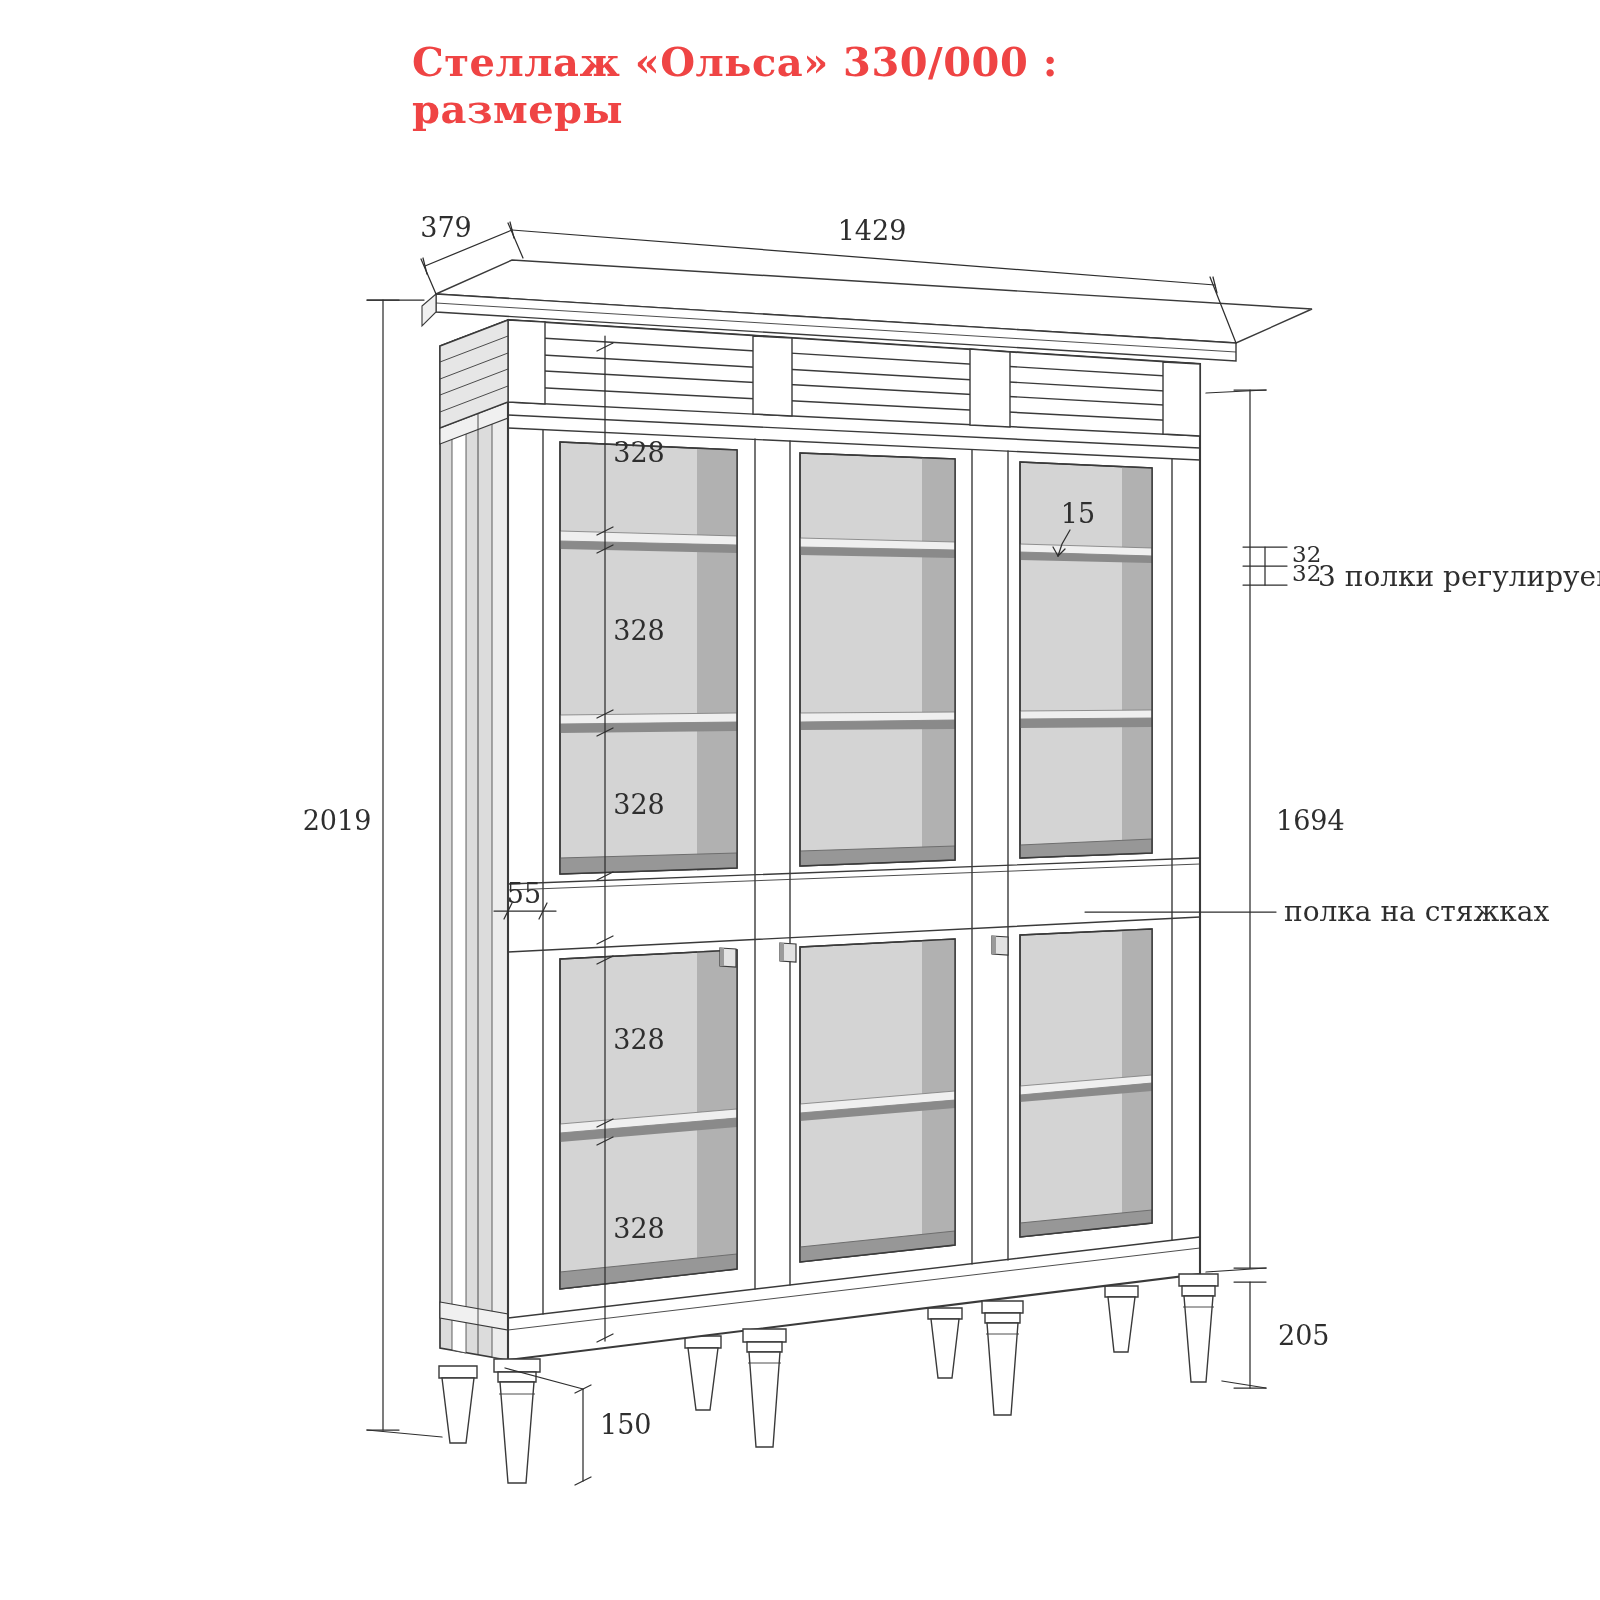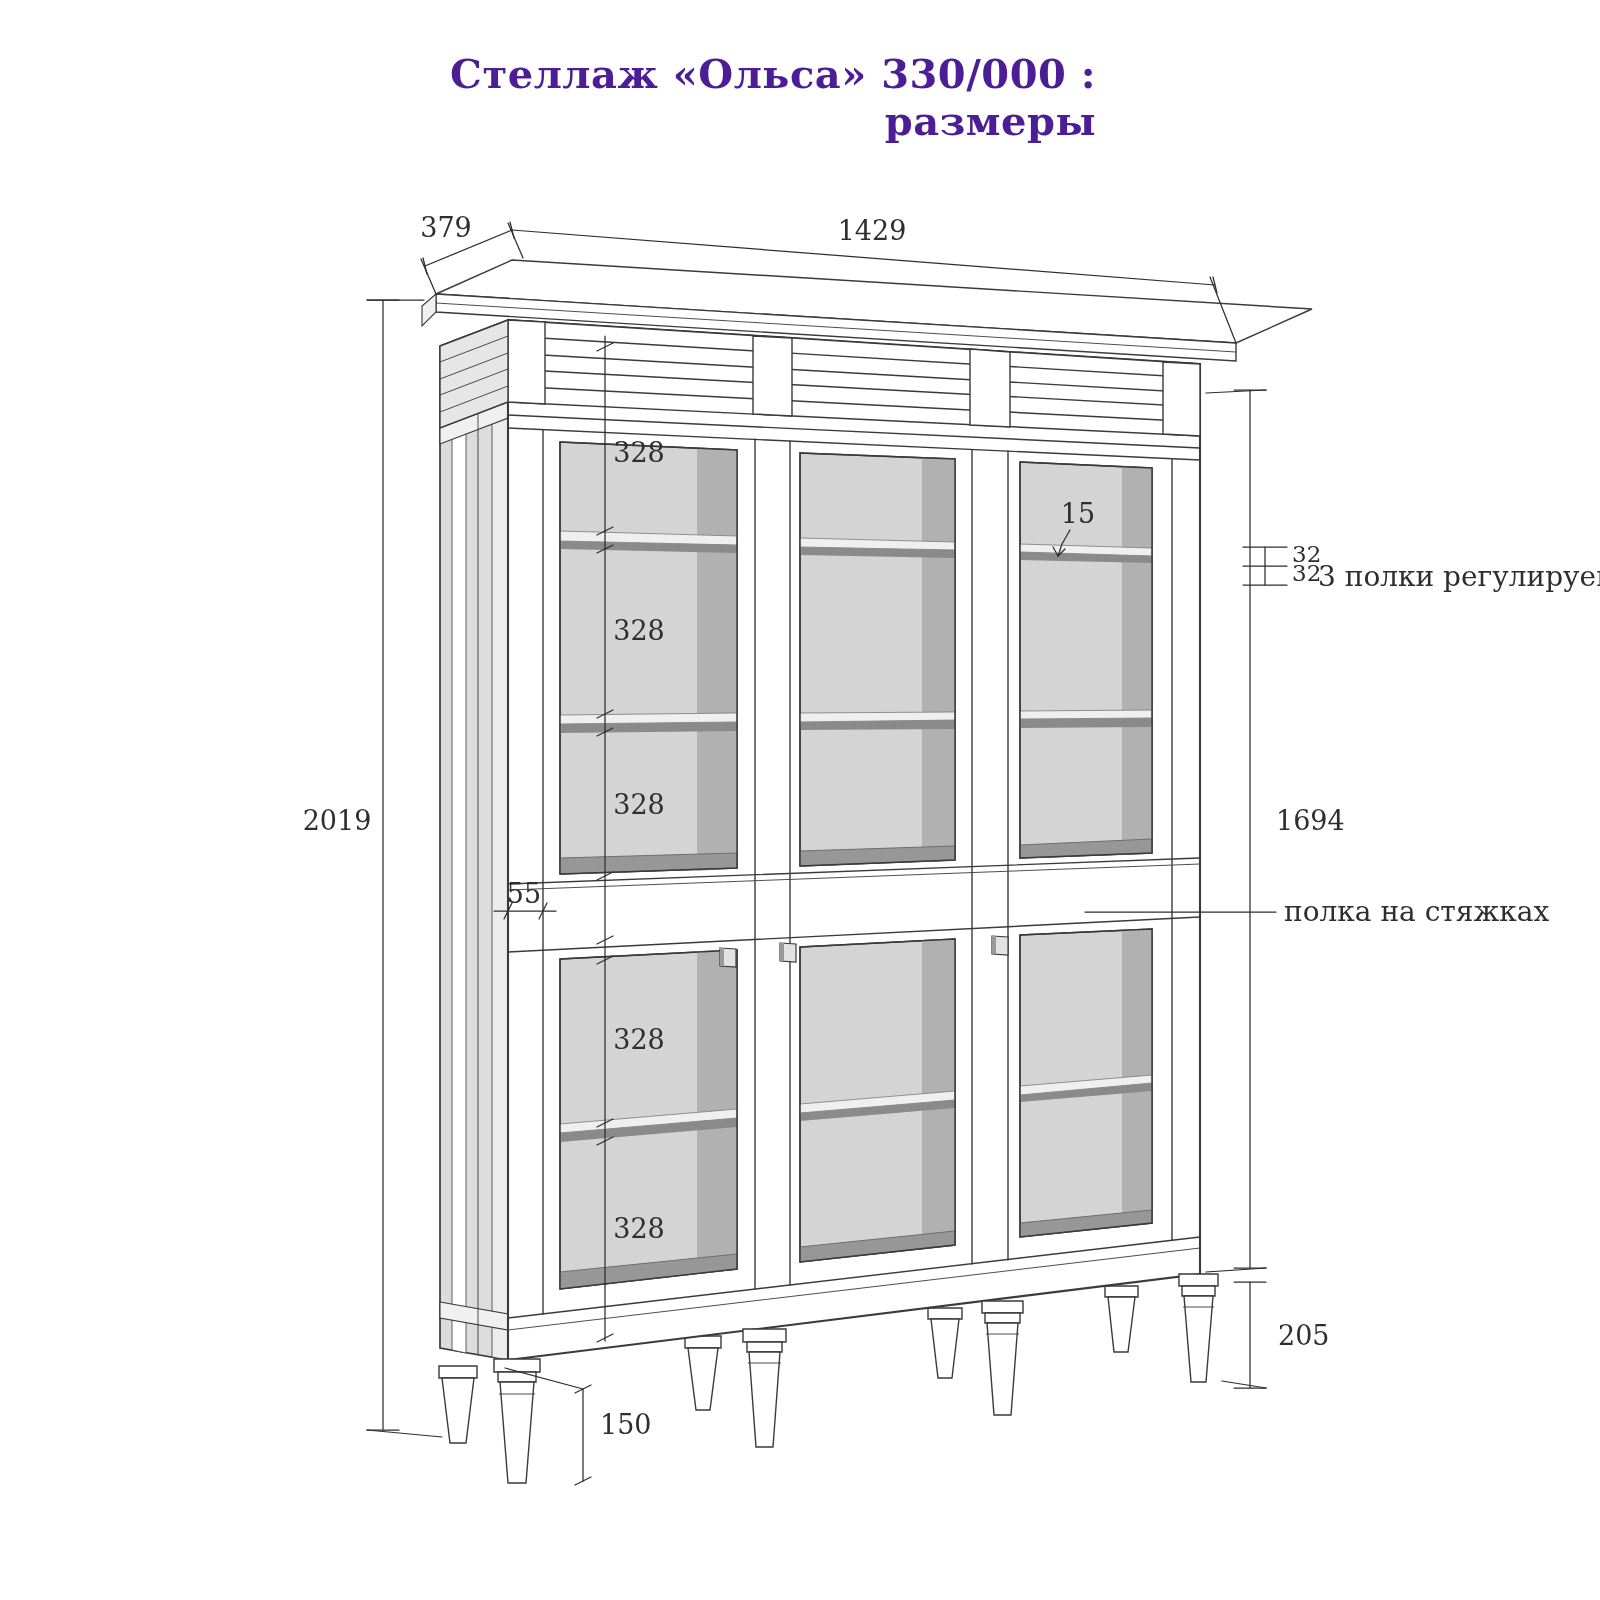--- a/index.html
+++ b/index.html
@@ -1,19 +1,19 @@
 <!DOCTYPE html>
 <html style="--bg: #ffffff; --white: #ffffff; --line: #3a3a3a; --dimc: #2e2e2e; --glass: #d4d4d4; --glass-shade: #b1b1b1; --shelf-under: #8a8a8a; --shelf-floor: #979797; --shelf-top: #efefef; --side-panel: #dcdcdc; --frieze-side: #e6e6e6;"><head>
 <meta charset="utf-8">
 <style>
   html,body{margin:0;padding:0}
   body{width:1600px;height:1600px;background:var(--bg,#ffffff);position:relative;
        font-family:"DejaVu Serif", serif;}
-  .title{position:absolute;top:34px;left:408px;width:672px;text-align:right;
-         font-size:40px;font-weight:700;color:#4c1d95;margin:16px;letter-spacing:.5px;
+  .title{position:absolute;top:34px;left:408px;width:672px;text-align:left;
+         font-size:40px;font-weight:700;color:#ef4444;margin:4px;letter-spacing:.5px;
          font-family:"DejaVu Serif", serif;}
   svg.draw{position:absolute;left:0;top:0}
   .ln   {stroke:var(--line);stroke-width:1.4;fill:none;stroke-linecap:round}
   .thin {stroke:var(--line);stroke-width:.9;fill:none}
   .wfill{fill:var(--white);stroke:var(--line);stroke-width:1.4}
   .wfill2{fill:var(--white);stroke:var(--line);stroke-width:2.1}
   .lgt  {fill:#f0f0f0;stroke:var(--line);stroke-width:1.1}
   .glass{fill:var(--glass);stroke:var(--line);stroke-width:1.5}
   .shade{fill:var(--glass-shade);stroke:none}
   .floor{fill:var(--shelf-floor);stroke:#6e6e6e;stroke-width:1}

